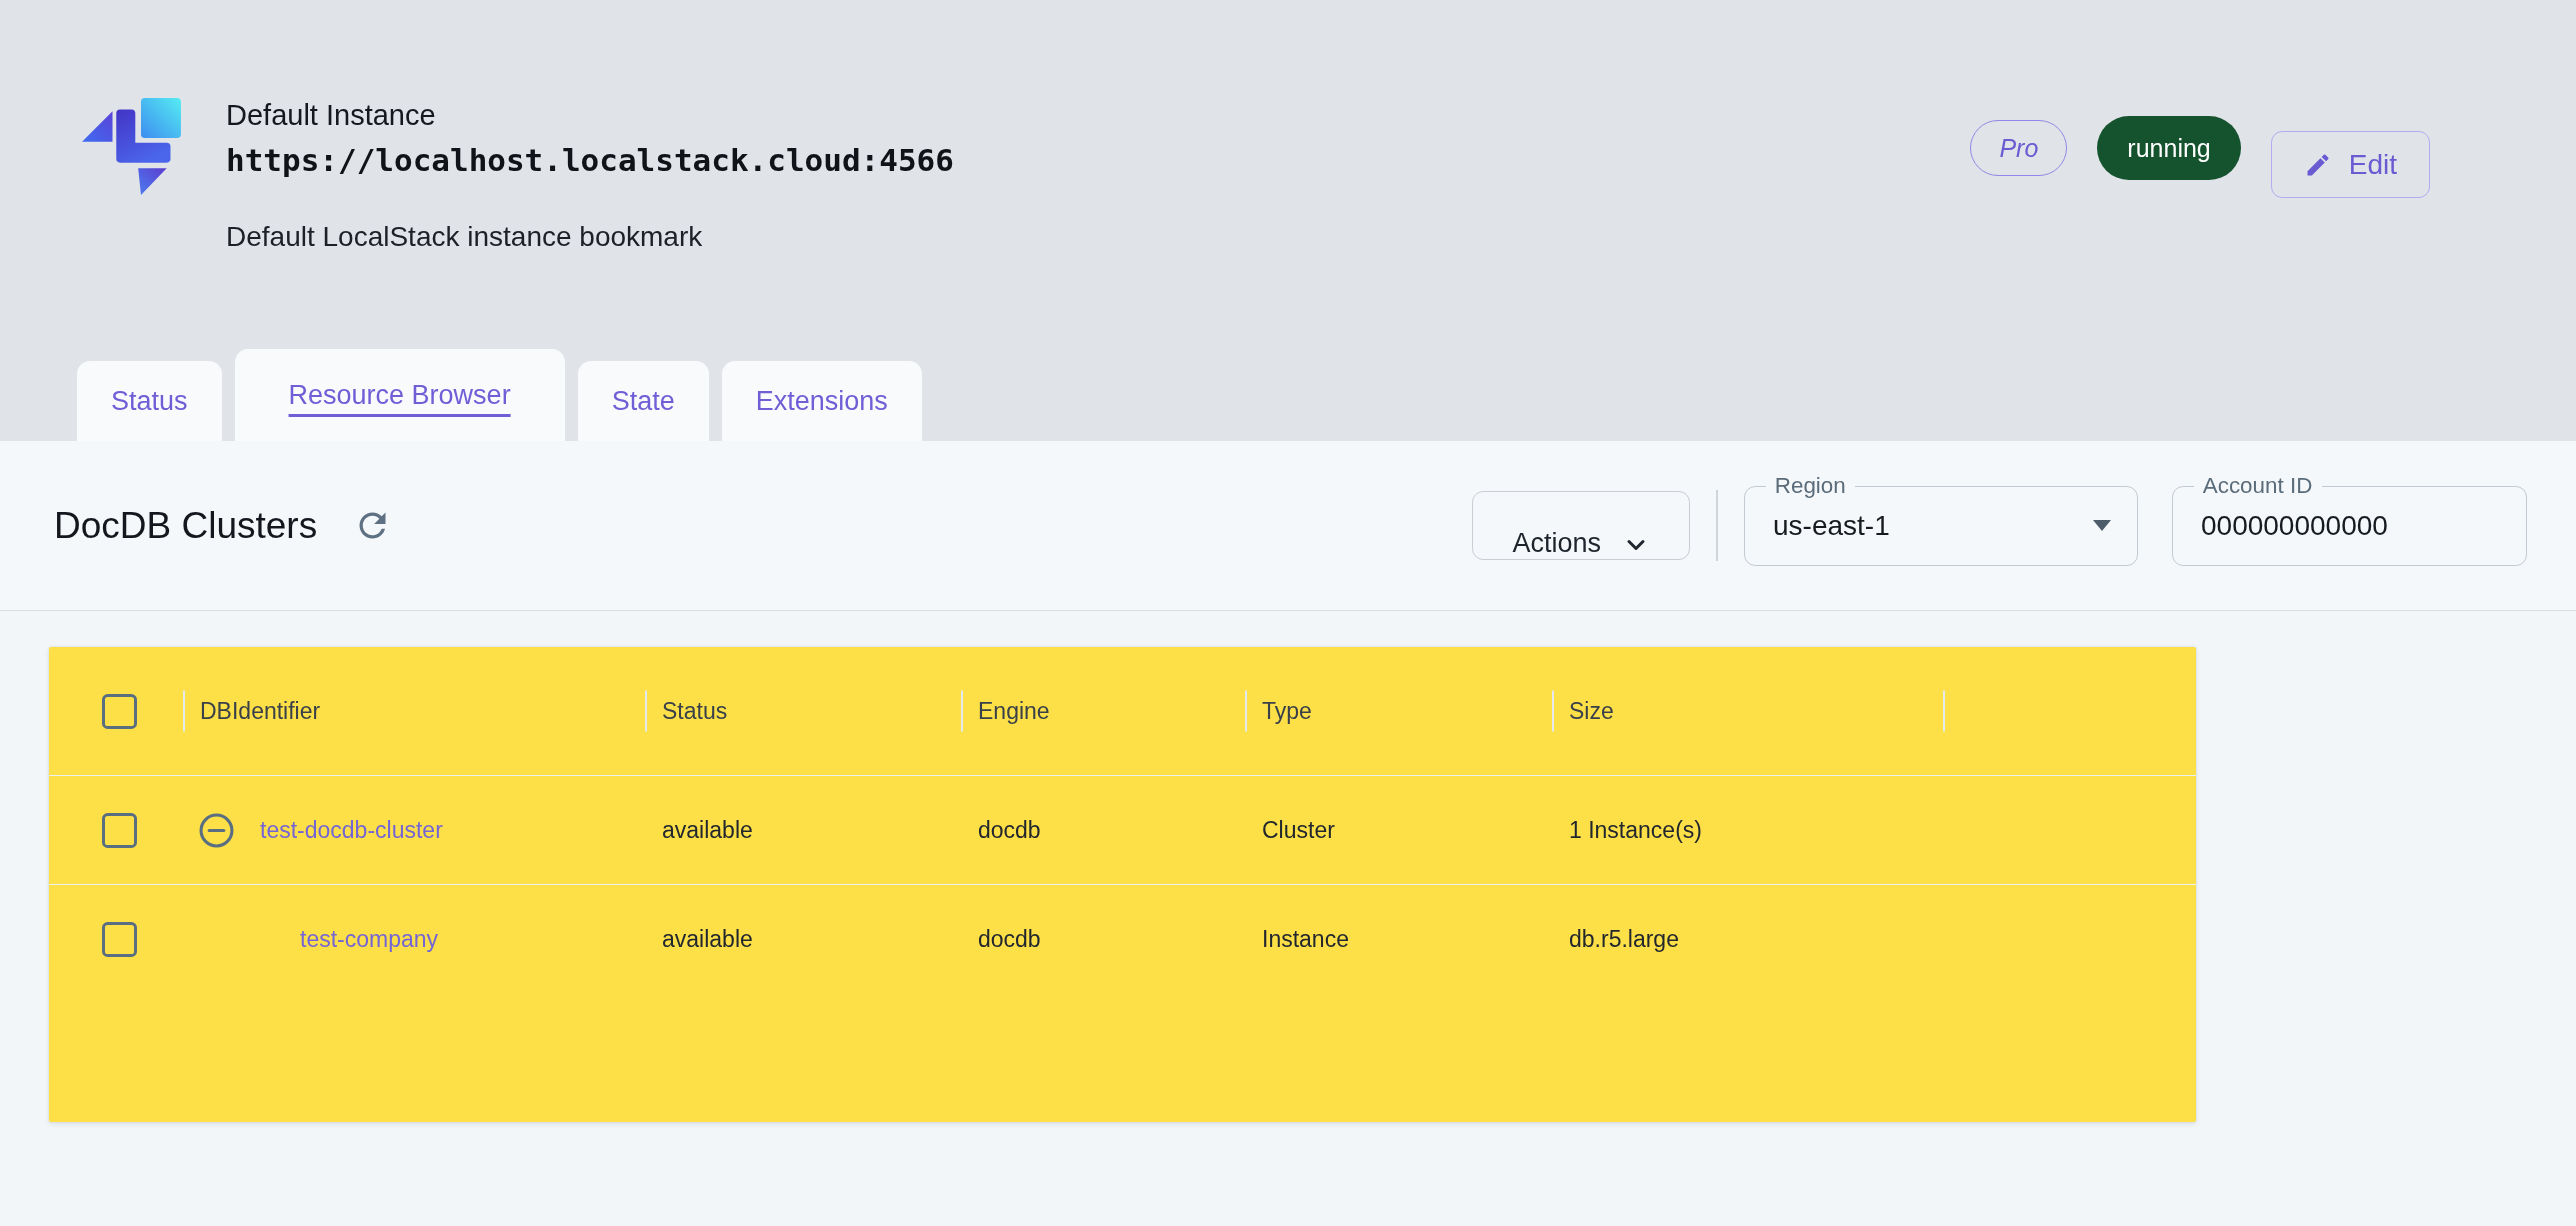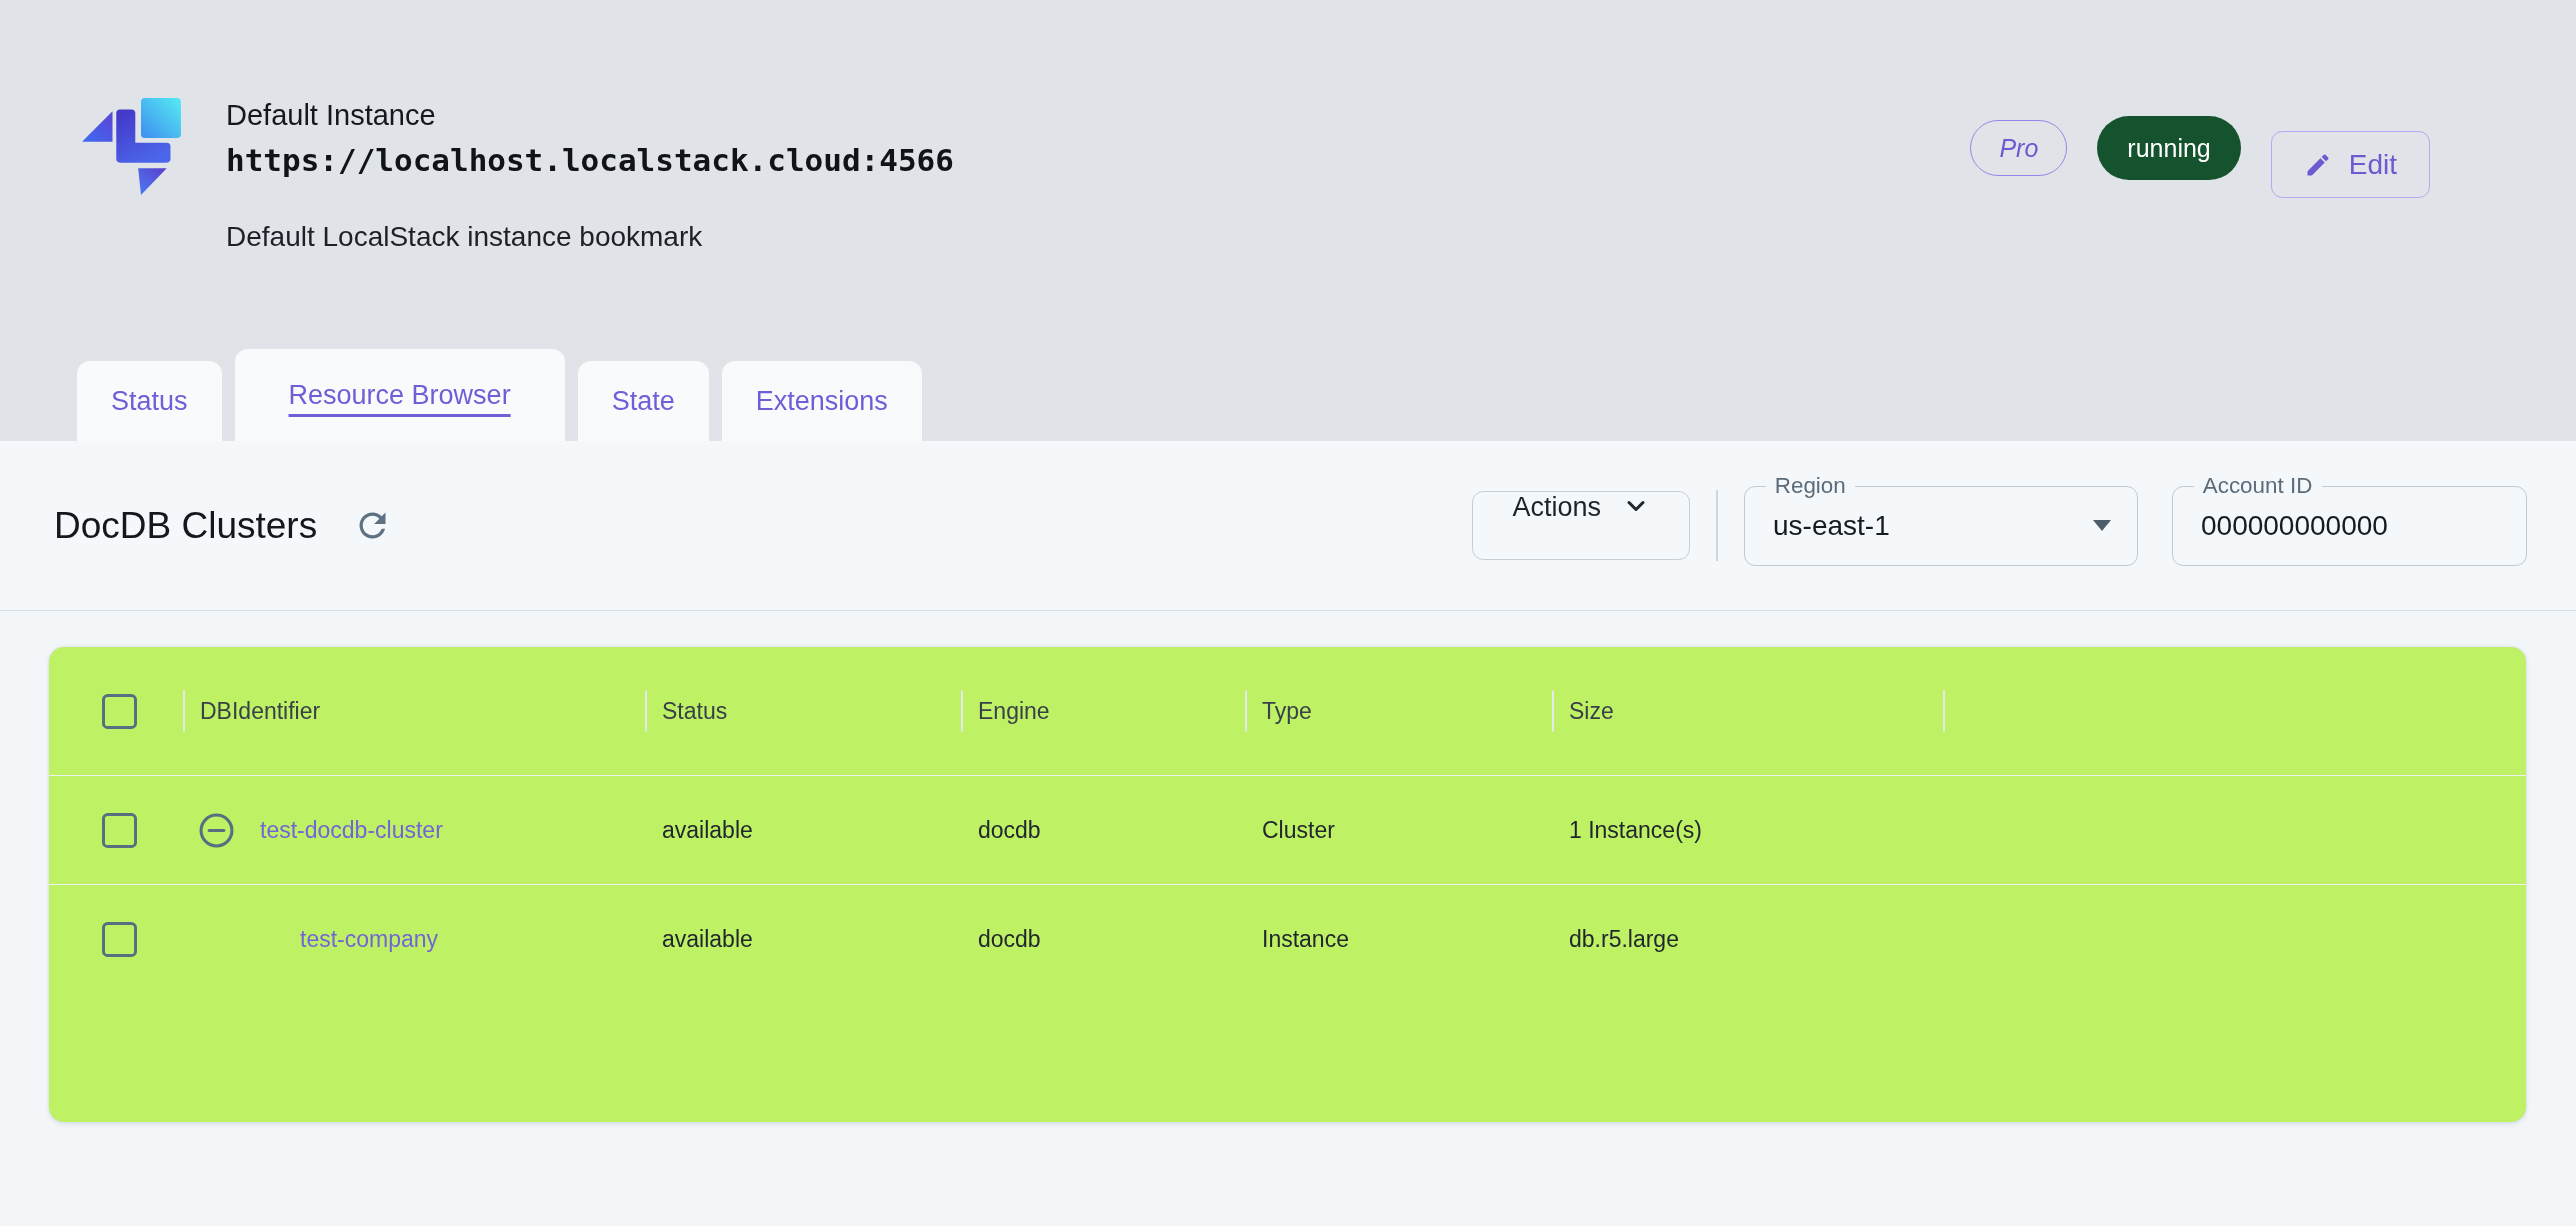--- a/index.html
+++ b/index.html
@@ -35,36 +35,36 @@
   .tab.active .tab-label { text-decoration: underline; text-decoration-thickness: 2.8px; text-underline-offset: 10.2px; }
 
   
   .toolbar { height: 170px; background: #f5f8fa; border-bottom: 1.9px solid #d9dee3;
     display: flex; align-items: center; padding: 0 49px 0 54px; }
   .page-title { font-size: 37px; color: #14181e; }
   .refresh-btn { margin-left: 34px; width: 43px; height: 43px; display: flex; align-items: center; justify-content: center;
     background: none; border: none; cursor: pointer; }
   .toolbar-spacer { flex: 1; }
   .actions-btn { width: 218px; height: 69px; border: 1.9px solid #c7cdd3; border-radius: 11.2px; background: transparent;
-    display: flex; align-items: flex-start; justify-content: center; gap: 20.5px; font-size: 27px; color: #1d242c;
+    display: flex; align-items: flex-end; justify-content: center; gap: 20.5px; font-size: 27px; color: #1d242c;
     font-family: "Liberation Sans", sans-serif; cursor: pointer; }
   .toolbar-divider { width: 1.9px; height: 71px; background: #cfd5da; margin: 0 26px; }
   .field { position: relative; border: 1.9px solid #c2c9d0; border-radius: 11.2px; height: 80px;
     display: flex; align-items: center; background: transparent; }
   .field-label { position: absolute; top: -14px; left: 20.5px; background: #f5f8fa; padding: 0 9.3px;
     font-size: 22.4px; color: #5a6b7a; }
   .field.region { width: 394px; margin-right: 34px; padding: 0 26px 0 28px; justify-content: space-between; cursor: pointer; }
   .field.account { width: 355px; padding: 0 28px; }
   .field-value { font-size: 28px; color: #161b21; }
   .tri-down { width: 0; height: 0; border-left: 9.3px solid transparent; border-right: 9.3px solid transparent;
     border-top: 11.2px solid #4e5d6b; }
 
   
   .content { padding: 36px 49px 0; background: #f2f6f9; }
-  .card { width: 2477px; height: 475px; background: #bef264; border-radius: 15px;
+  .card { width: 2147px; height: 475px; background: #fde047; border-radius: 2px;
     box-shadow: 0 1.9px 5.6px rgba(20,30,45,.10), 0 0 1.9px rgba(20,30,45,.10); }
   .thead { display: flex; align-items: center; height: 128px; font-size: 23px; color: #394049; }
   .trow  { display: flex; align-items: center; height: 109px; border-top: 1.9px solid #eef1f4; font-size: 23px; color: #22272e; }
   .col { flex: 0 0 auto; padding-left: 17px; position: relative; display: flex; align-items: center; }
   .col-check  { width: 134px; padding-left: 53px; }
   .col-id     { width: 462px; }
   .col-status { width: 316px; }
   .col-engine { width: 284px; }
   .col-type   { width: 307px; }
   .col-size   { width: 391px; }

